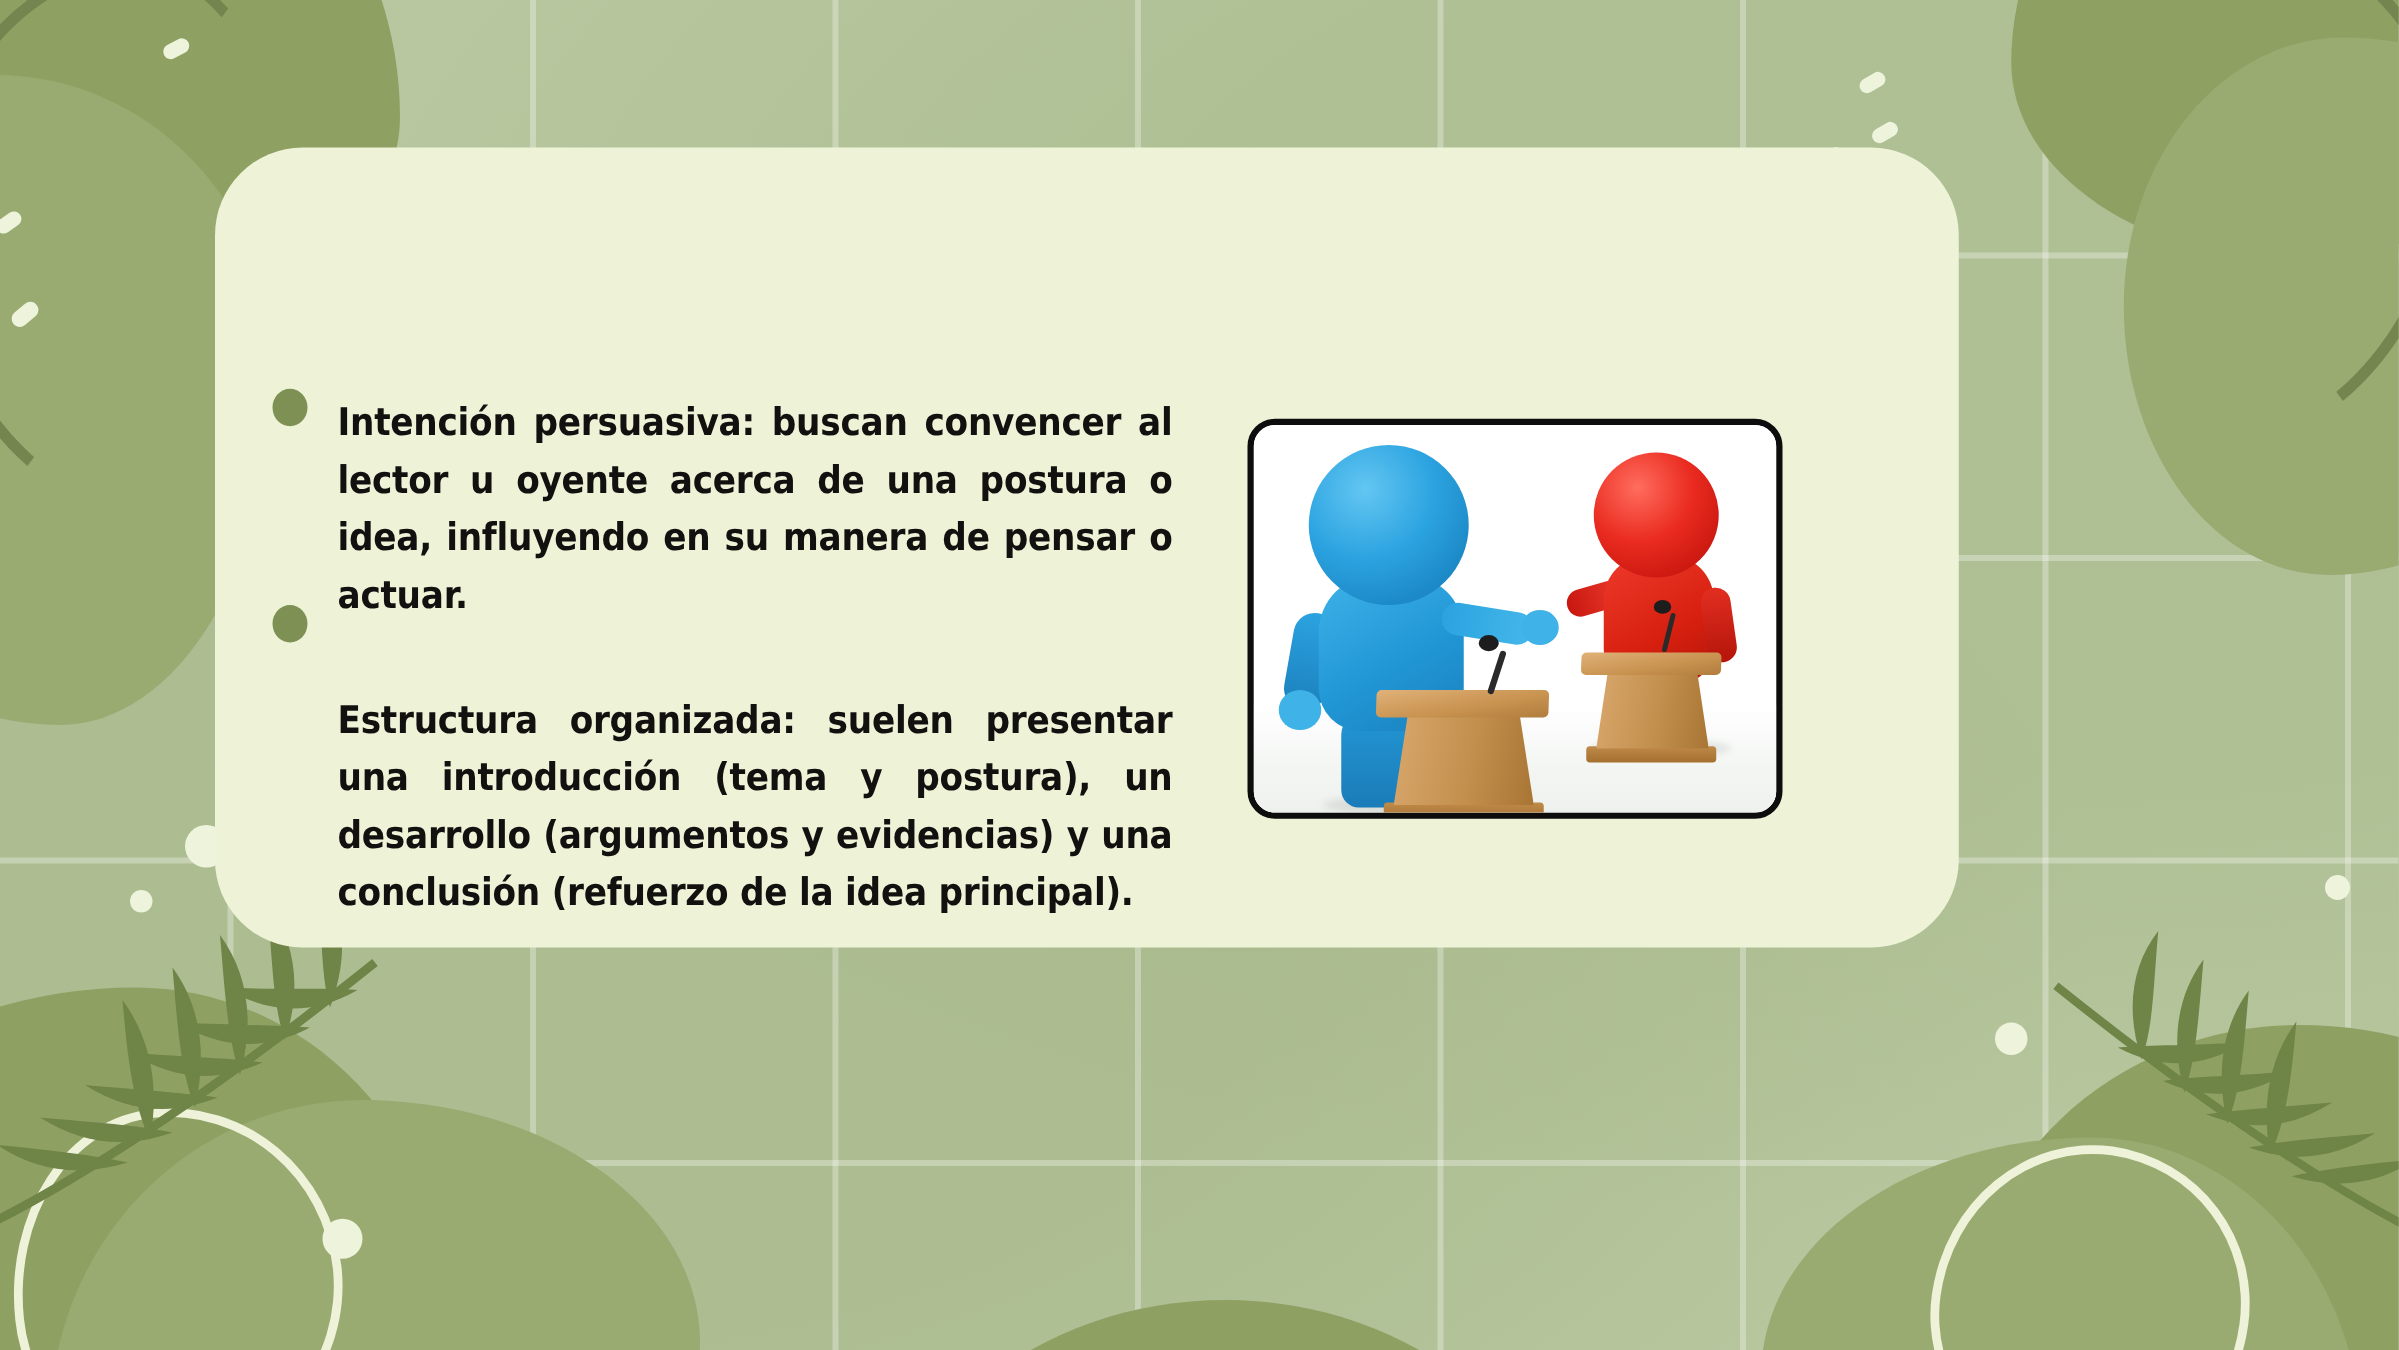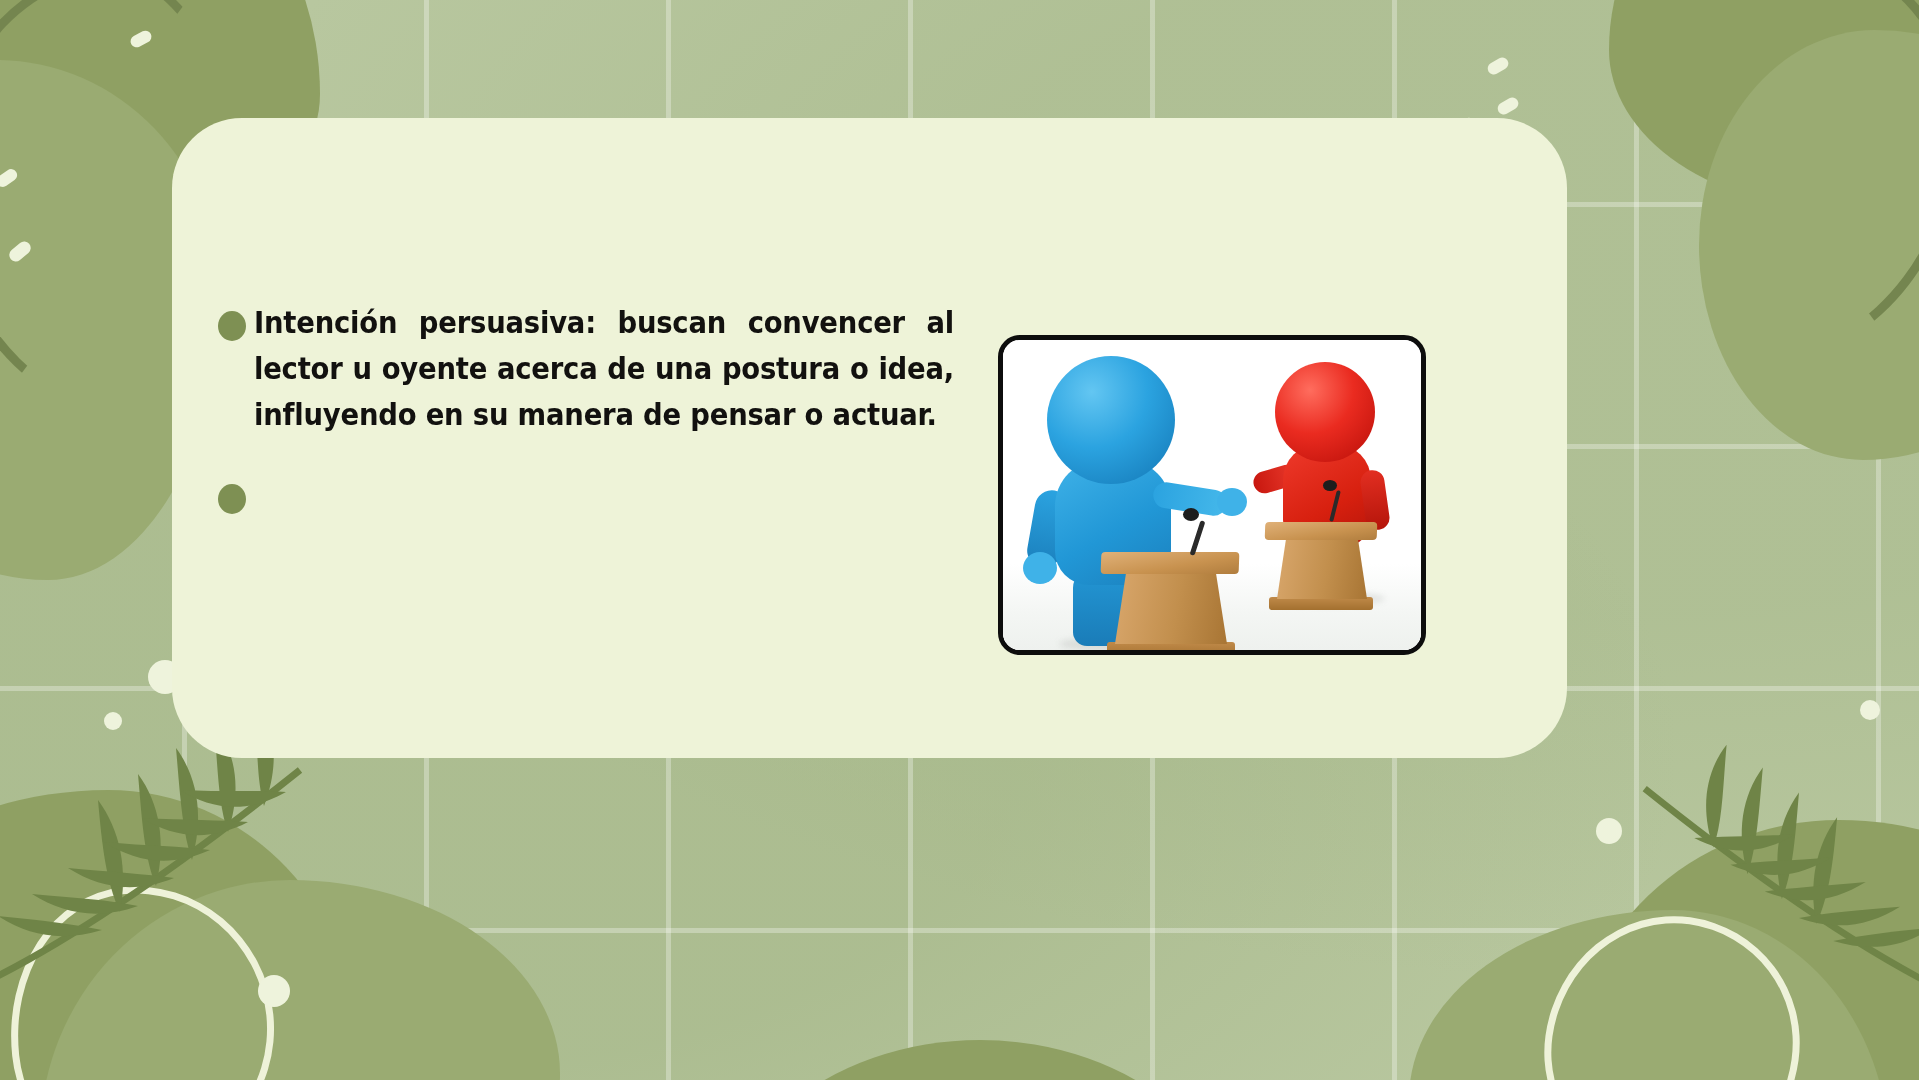--- a/index.html
+++ b/index.html
@@ -91,21 +91,21 @@
 
   .body-col{position:absolute;left:254px;top:300px;width:700px;}
 
   .para{
     font-family:"DejaVu Sans Condensed","DejaVu Sans", sans-serif;
     font-weight:700;
     font-size:30.5px;
     line-height:46px;
     color:#12110f;
     text-align:justify;
-    margin:0;
+    margin:16px;
     letter-spacing:-0.2px;
   }
   .para.p2{margin-top:54px;}
 
   .bullet{position:absolute;width:28px;height:30px;border-radius:50%;
     background:#7e9053;}
   .bullet-1{left:218px;top:311px;}
   .bullet-2{left:218px;top:484px;}
 
   
@@ -243,20 +243,21 @@
   </svg>
 
   <div class="card"></div>
 
 
   <div class="bullet bullet-1"></div>
   <div class="bullet bullet-2"></div>
 
   <div class="body-col">
     <p class="para p1">Intención persuasiva: buscan convencer al lector u oyente acerca de una postura o idea, influyendo en su manera de pensar o actuar.</p>
+    <p class="para p2">Estructura organizada: suelen presentar una introducción (tema y postura), un desarrollo (argumentos y evidencias) y una conclusión (refuerzo de la idea principal).</p>
   </div>
 
   <div class="photo">
     <div class="scene">
       <div class="floor"></div>
 
       <div class="shadow sh1"></div>
       <div class="shadow sh2"></div>
 
       <div class="fig red-arm"></div>

